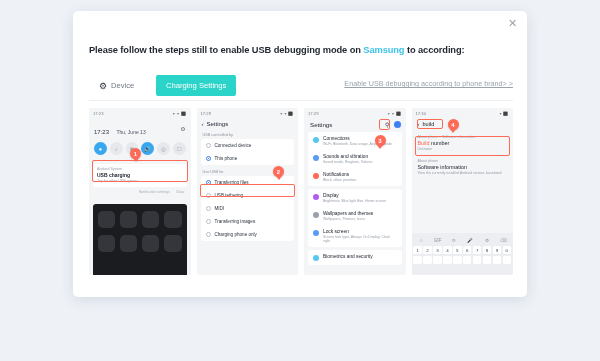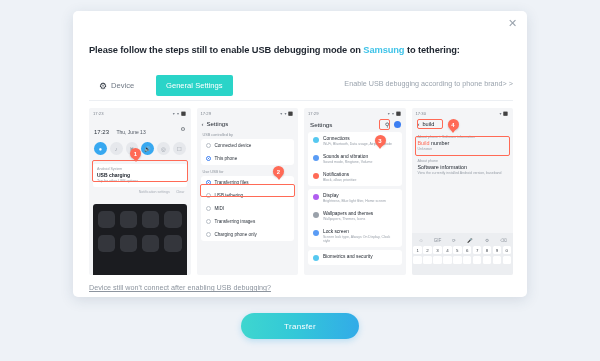--- a/index.html
+++ b/index.html
@@ -55,21 +55,21 @@
     gap:4px; font-size:7.6px; cursor:pointer;
   }
   #tab-general { left:10px; color:#6f7884; }
   #tab-general .gear { font-size:9px; color:#2b333d; }
   #tab-general-settings {
     left:67px; background:#2ad4c8; color:#ffffff;
     padding:0 10px; height:21px; border-radius:2px;
   }
   #brand-link {
     position:absolute; right:0; top:4px; font-size:7.2px; color:#9aa3ad;
-    cursor:pointer; white-space:nowrap;
+    text-decoration:underline; cursor:pointer; white-space:nowrap;
   }
 
   
   #steps {
     position:absolute; left:16px; top:97px; right:14px; height:167px;
     display:flex; gap:6px;
   }
   .panel {
     position:relative; flex:1 1 0; background:#f4f5f7; border-radius:2px;
     overflow:hidden;
@@ -179,38 +179,37 @@
   #footer-link {
     position:absolute; left:16px; top:272px; font-size:7.2px;
     color:#8d959f; text-decoration:underline; cursor:pointer;
   }
 </style>
 </head>
 <body>
 
 <div id="bg-layer">
   <a id="bg-link">Device is connected but unrecognized?</a>
-  <button id="transfer-btn">Transfer</button>
 </div>
 
 <div id="modal">
 
   <button id="close-btn">✕</button>
 
   <div id="headline">
-    <span>Please follow the steps still to enable USB debugging mode on </span><span class="brand">Samsung</span><span> to tethering:</span>
+    <span>Please follow the steps still to enable USB debugging mode on </span><span class="brand">Samsung</span><span> to according:</span>
   </div>
 
   <div id="tabbar">
     <div class="tab" id="tab-general">
       <span class="gear">⚙</span>
       <span>Device</span>
     </div>
     <div class="tab" id="tab-general-settings">
-      <span>General Settings</span>
+      <span>Charging Settings</span>
     </div>
     <a id="brand-link">Enable USB debugging according to phone brand&gt; &gt;</a>
   </div>
 
   <div id="steps">
 
     <div class="panel">
       <div class="statusbar">
         <span>17:23</span>
         <span class="icons">▾ ▾ ⬛</span>
@@ -442,14 +441,13 @@
           <span class="key"></span>
           <span class="key"></span>
           <span class="key"></span>
           <span class="key"></span>
         </div>
       </div>
     </div>
 
   </div>
 
-  <a id="footer-link">Device still won't connect after enabling USB debugging?</a>
 </div>
 
 </body></html>

